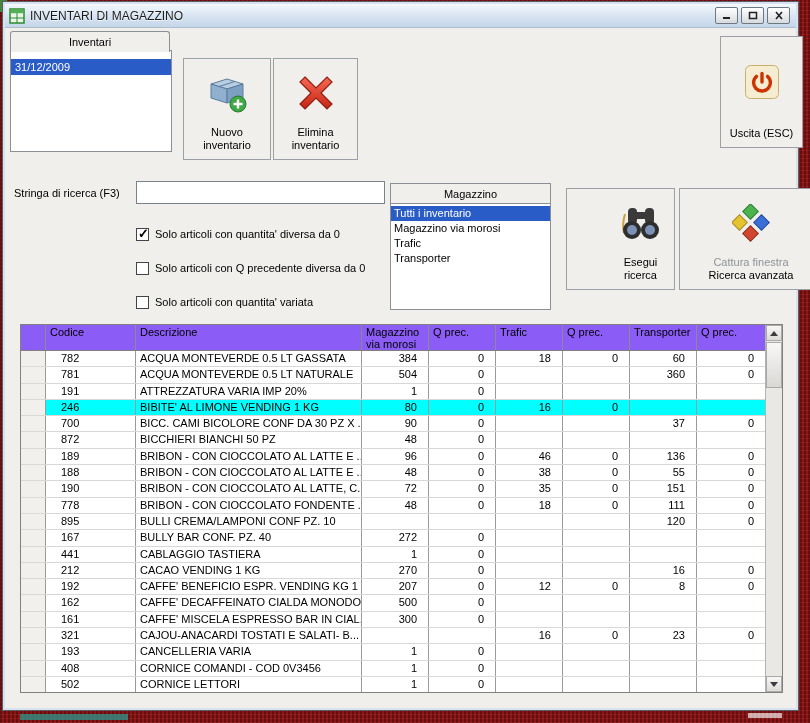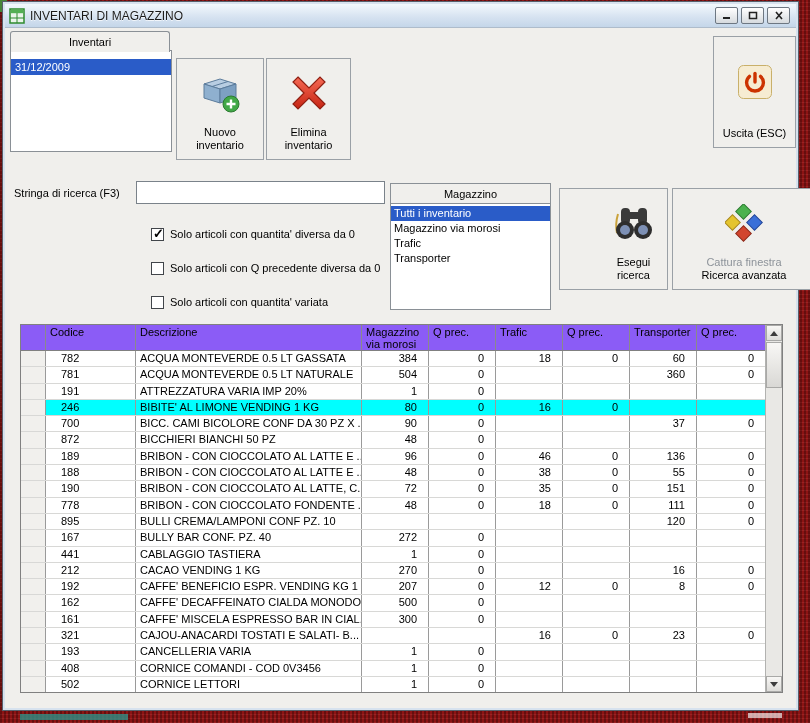--- a/index.html
+++ b/index.html
@@ -50,39 +50,39 @@
   .inv-box {
     position:absolute; left:5px; top:22px; width:162px; height:102px;
     background:#fff; border:1px solid #8a9096; padding-top:8px; z-index:1;
   }
   .list-item { height:16px; line-height:16px; font-size:11px; padding-left:4px; color:#000; white-space:nowrap; overflow:hidden; }
   .list-item.selected { background:var(--sel-blue); color:#fff; }
 
   
   .bigbtn {
     position:absolute; display:flex; flex-direction:column; align-items:center;
-    background:#f0efec; border:1px solid #9aa0a6; font-family:inherit; font-size:11px; color:#000; cursor:default;
+    background:#f0efec; border:1px solid #9aa0a6; font-family:inherit; font-size:11px; color:#000; cursor:default;margin-left:7px;
   }
   .bigbtn .iconwrap { flex:1; display:flex; align-items:center; justify-content:center; width:100%; }
   .bigbtn .lbl { padding-bottom:7px; line-height:13px; text-align:center; }
   .lbl-narrow { max-width:70px; }
   .btn-nuovo   { left:171px; top:30px;  width:88px;  height:102px; }
   .btn-elimina { left:261px; top:30px;  width:85px;  height:102px; }
   .btn-uscita  { left:708px; top:8px;   width:83px;  height:112px; }
   .btn-esegui  { left:554px; top:160px; width:109px; height:102px;padding-left:40px; }
   .btn-avanzata{ left:667px; top:160px; width:144px; height:102px; }
   .lbl-gray { color:#8d939a; line-height:13px; text-align:center; }
 
   
   .lbl-search { position:absolute; left:9px; top:159px; font-size:11px; color:#000; }
   .search-input {
     position:absolute; left:131px; top:153px; width:249px; height:23px;
     border:1px solid #7a828a; background:#fff; font-family:inherit; font-size:12px; padding:2px 4px;
   }
-  .cb-row { position:absolute; left:146px; height:14px; display:flex; align-items:center; gap:6px; font-size:11px; }
+  .cb-row { position:absolute; left:131px; height:14px; display:flex; align-items:center; gap:6px; font-size:11px; }
   .cb-row.r1 { top:199px; } .cb-row.r2 { top:233px; } .cb-row.r3 { top:267px; }
   .cb-box { width:13px; height:13px; background:#fff; border:1px solid #41454a; position:relative; flex:none; }
   .cb-box.checked::after {
     content:"\2713"; position:absolute; left:1px; top:-3px;
     font-size:13px; font-weight:bold; color:#000;
   }
 
   
   .mag-group {
     position:absolute; left:385px; top:155px; width:161px; height:127px;

